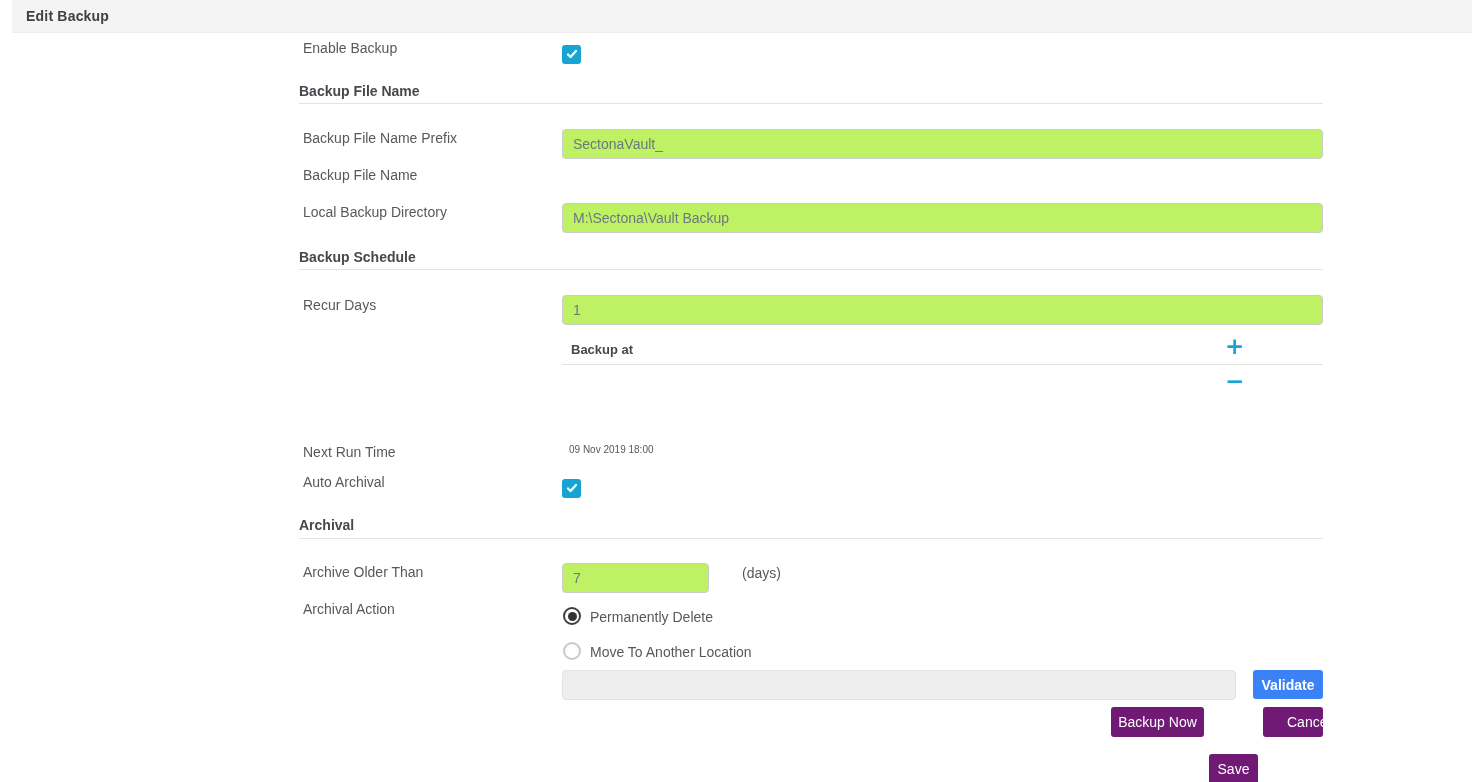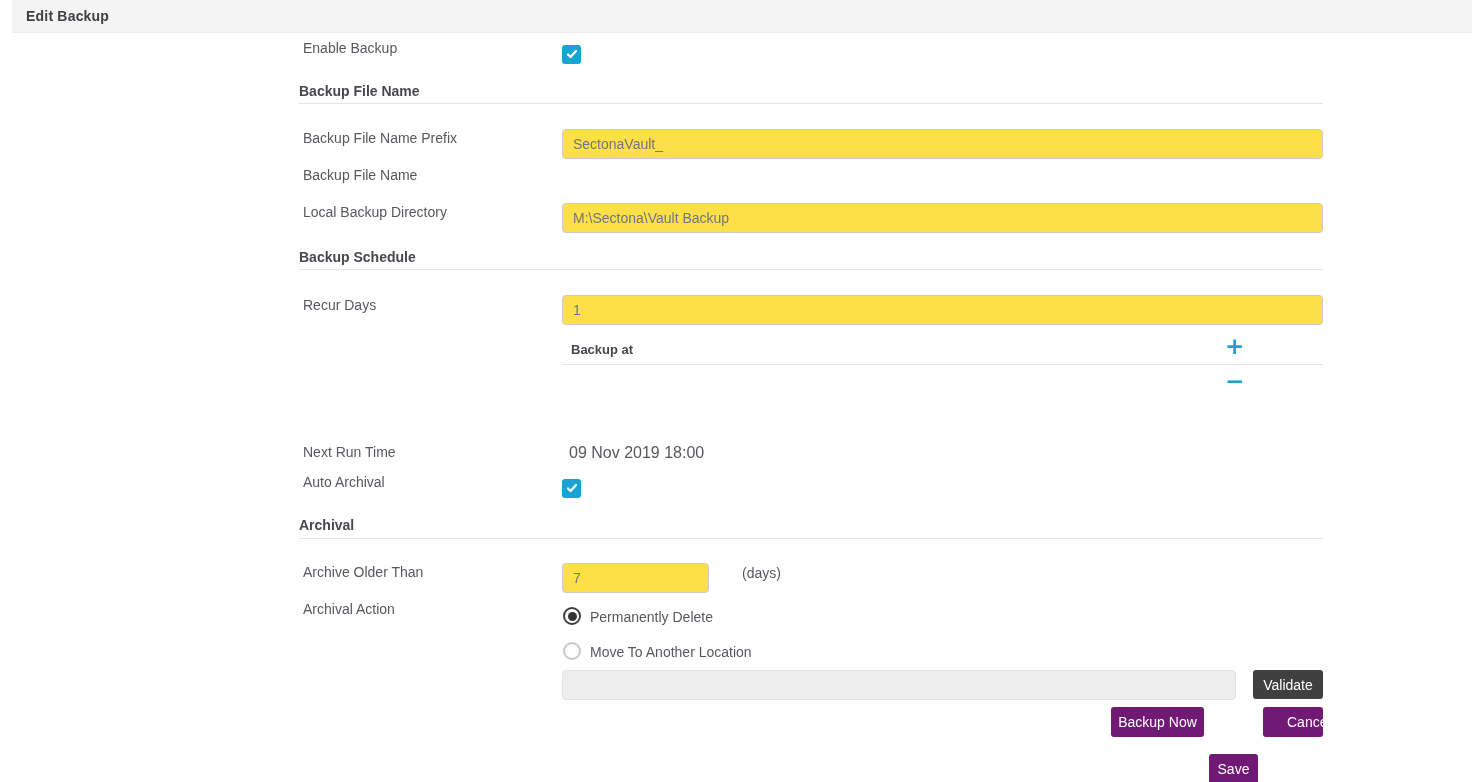--- a/index.html
+++ b/index.html
@@ -21,21 +21,21 @@
   }
   .topbar .title {
     margin-left:14px; font-size:14px; font-weight:bold; color:#3e4245; letter-spacing:.2px;
   }
 
   .lbl { position:absolute; font-size:14px; color:#55595d; white-space:nowrap; }
   .hdr { position:absolute; font-size:14px; font-weight:bold; color:#45494d; white-space:nowrap; }
   .divider { position:absolute; height:1px; background:#e3e3e3; }
 
   .txt-input {
-    position:absolute; height:30px; background:#fde047;
+    position:absolute; height:30px; background:#bef264;
     border:1px solid #cccccc; border-radius:4px;
     font-family:"Liberation Sans", sans-serif;
     font-size:14px; color:#6d7780; padding:0 10px; outline:none;
   }
   .txt-input.disabled { background:#eeeeee; border:1px solid #e3e3e3; }
 
   .checkbox {
     position:absolute; width:19px; height:19px; border-radius:3px;
     background:#17a4d2; display:flex; align-items:center; justify-content:center;
     cursor:pointer;
@@ -52,23 +52,23 @@
   .icon-btn {
     position:absolute; color:#17a4d2; font-weight:bold; font-size:23px;
     line-height:20px; cursor:pointer; font-family:"DejaVu Sans", sans-serif;
   }
 
   .btn {
     position:absolute; height:30px; background:#701a75; color:#fff;
     border:none; border-radius:3px; font-family:"Liberation Sans", sans-serif;
     font-size:14px; cursor:pointer; text-align:center;
   }
-  .btn.validate { background:#404040; height:29px; }
+  .btn.validate { background:#3b82f6; height:29px;font-weight:bold; }
 
-  .value-text { position:absolute; font-size:16px; color:#55595d; white-space:nowrap; }
+  .value-text { position:absolute; font-size:10px; color:#55595d; white-space:nowrap; }
 </style>
 </head>
 <body>
 
 <div class="screen">
 
   <div class="topbar">
     <div class="title">Edit Backup</div>
   </div>
 

